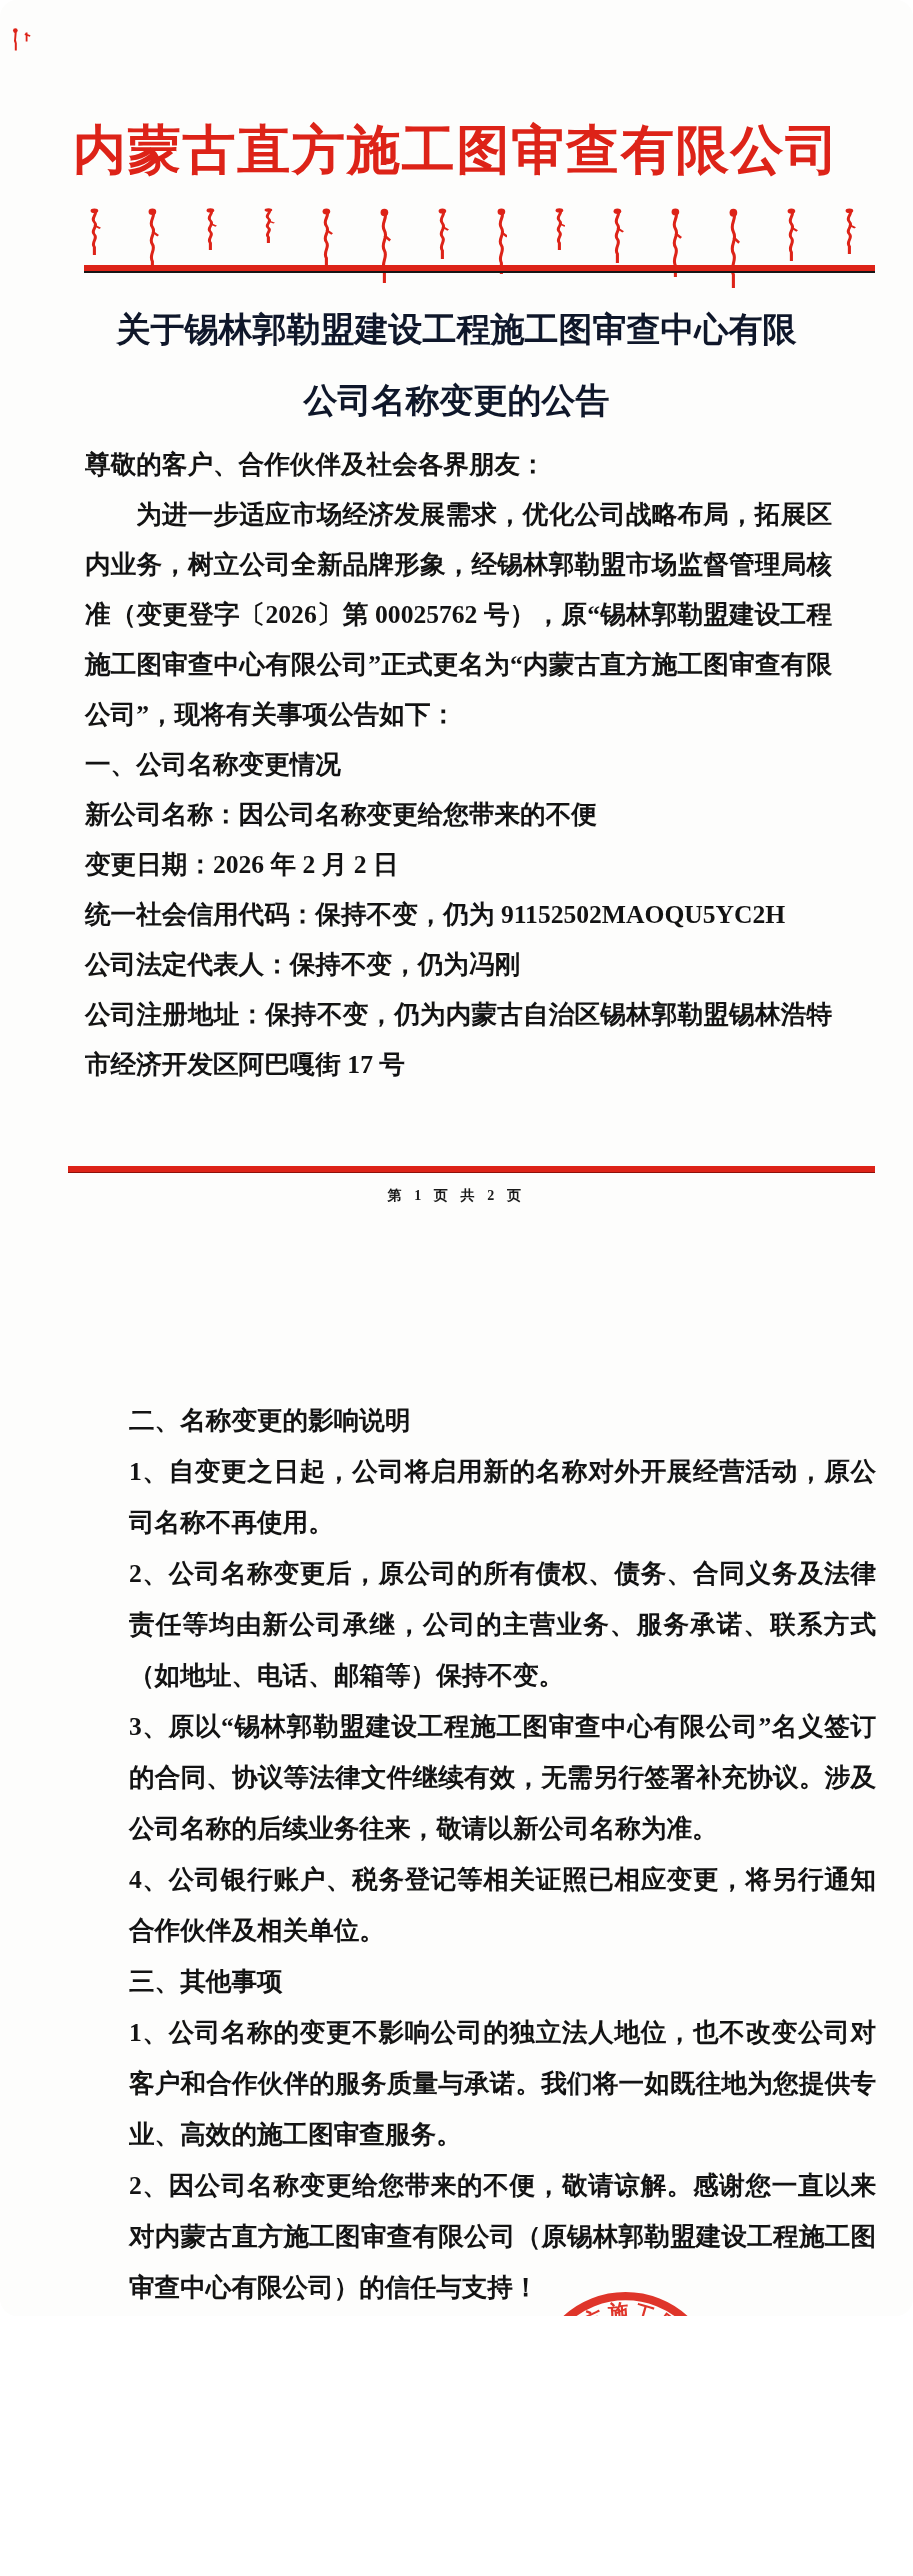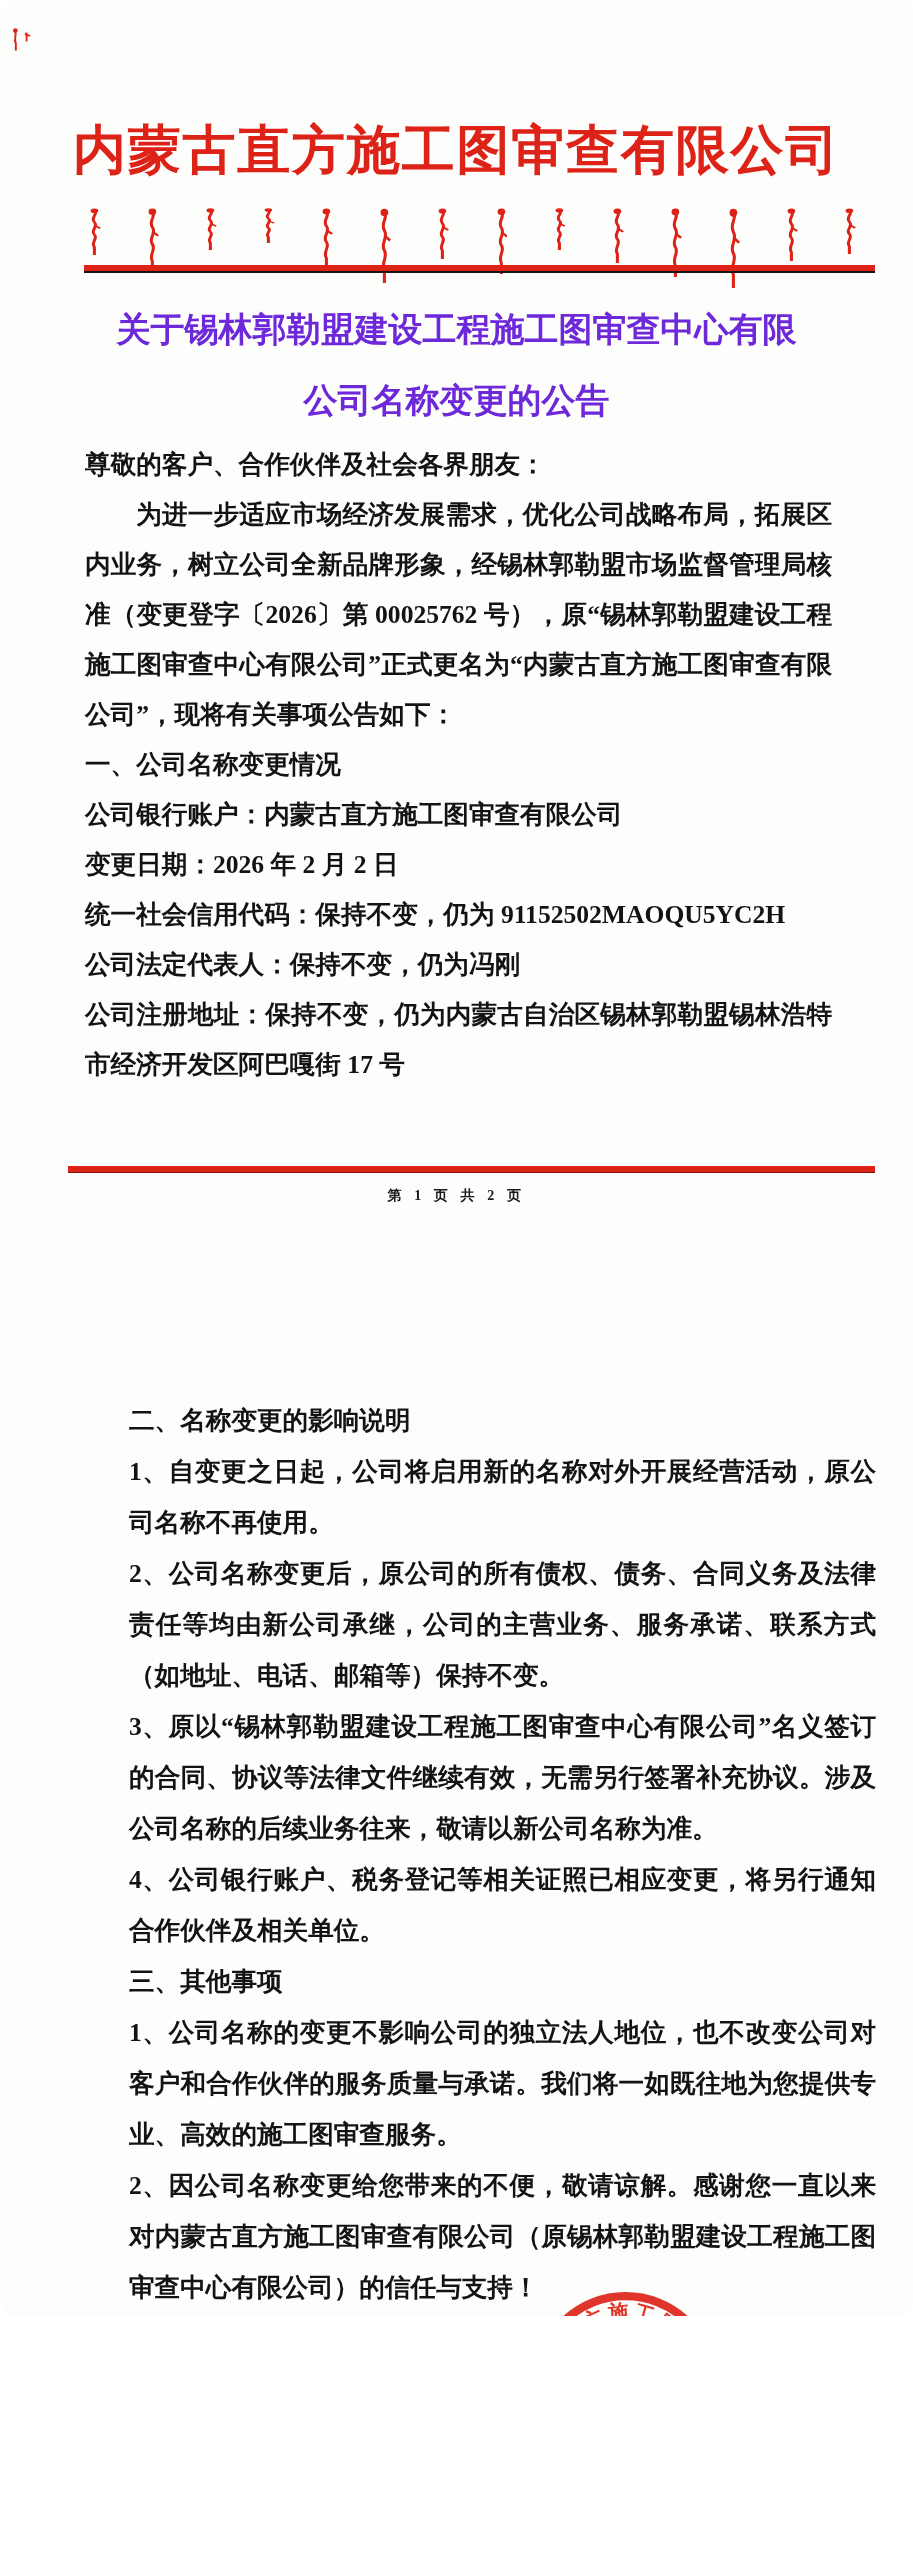--- a/index.html
+++ b/index.html
@@ -26,21 +26,21 @@
   }
   .mongolian-row{
     position:absolute;top:208px;left:88px;right:57px;height:84px;
     display:flex;justify-content:space-between;align-items:flex-start;
   }
   .rule-top{position:absolute;top:265px;left:84px;width:791px;}
   .rule-top .r{height:5.5px;background:var(--red);}
   .rule-top .k{height:1.8px;background:#161616;margin-top:0.9px;}
   .doc-title{
     position:absolute;top:294px;left:0;right:0;margin:0;
-    text-align:center;font-size:34px;font-weight:bold;line-height:71px;color:#6d28d9;
+    text-align:center;font-size:34px;font-weight:bold;line-height:71px;color:#0f172a;
   }
   .body{
     position:absolute;left:85px;width:747px;
     font-size:25.6px;font-weight:600;color:#131313;
     text-align:justify;
   }
   .body p{margin:0;}
   .body1{top:440px;line-height:50px;}
   .body2{top:1395px;line-height:51px;margin-left:44px;}
   .indent{text-indent:2em;}
@@ -167,21 +167,21 @@
   <h2 class="doc-title">
     <span>关于锡林郭勒盟建设工程施工图审查中心有限</span><br>
     <span>公司名称变更的公告</span>
   </h2>
 
   <div class="body body1">
     <p>尊敬的客户、合作伙伴及社会各界朋友：</p>
     <p class="indent">为进一步适应市场经济发展需求，优化公司战略布局，拓展区内业务，树立公司全新品牌形象，经锡林郭勒盟市场监督管理局核准（变更登字〔2026〕第 00025762 号），原“锡林郭勒盟建设工程施工图审查中心有限公司”正式更名为“内蒙古直方施工图审查有限公司”，现将有关事项公告如下：</p>
     <p>一、公司名称变更情况</p>
     <div>
-        <p>公司银行账户：内蒙古直方施工图审查有限公司</p>
+        <p>新公司名称：因公司名称变更给您带来的不便</p>
         <p>变更日期：2026 年 2 月 2 日</p>
         <p>统一社会信用代码：保持不变，仍为 91152502MAOQU5YC2H</p>
         <p>公司法定代表人：保持不变，仍为冯刚</p>
         <p>公司注册地址：保持不变，仍为内蒙古自治区锡林郭勒盟锡林浩特市经济开发区阿巴嘎街 17 号</p>
       </div>
   </div>
 
   <div class="rule-bottom"></div>
   <div class="page-num pn1">第 1 页 共 2 页</div>
 

